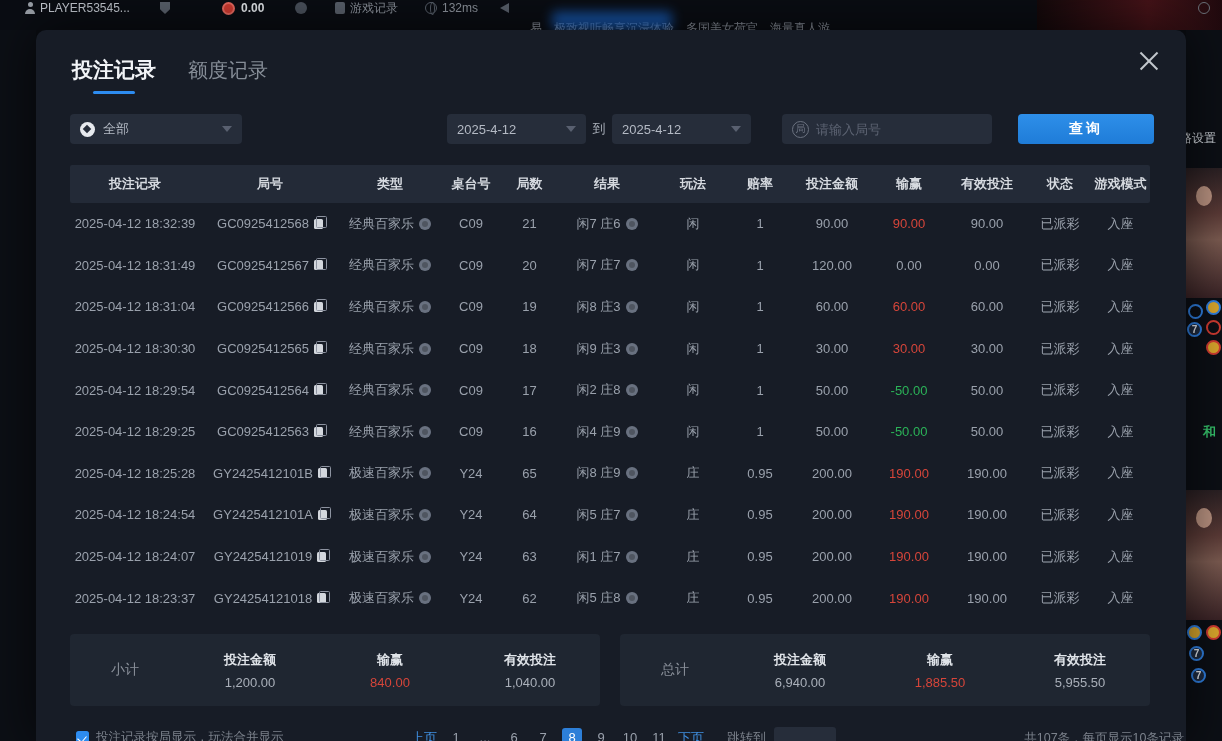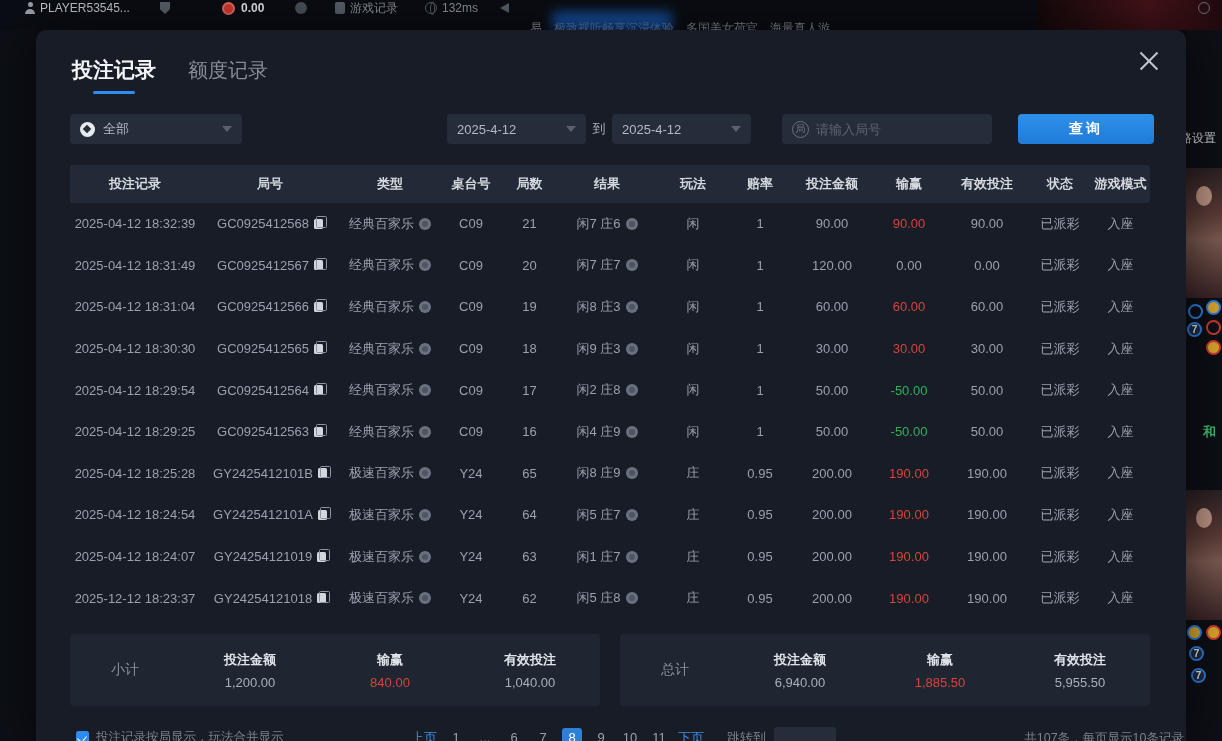--- a/index.html
+++ b/index.html
@@ -437,21 +437,21 @@
           <div>庄</div>
           <div>0.95</div>
           <div>200.00</div>
           <div class="win">190.00</div>
           <div>190.00</div>
           <div>已派彩</div>
           <div>入座</div>
         </div>
 
         <div class="trow">
-          <div>2025-12-12 18:23:37</div>
+          <div>2025-04-12 18:23:37</div>
           <div class="cell-flex">
             <span>GY24254121018</span>
             <span class="copy-ic"></span>
           </div>
           <div class="cell-flex">
             <span>极速百家乐</span>
             <span class="gray-dot"></span>
           </div>
           <div>Y24</div>
           <div>62</div>

